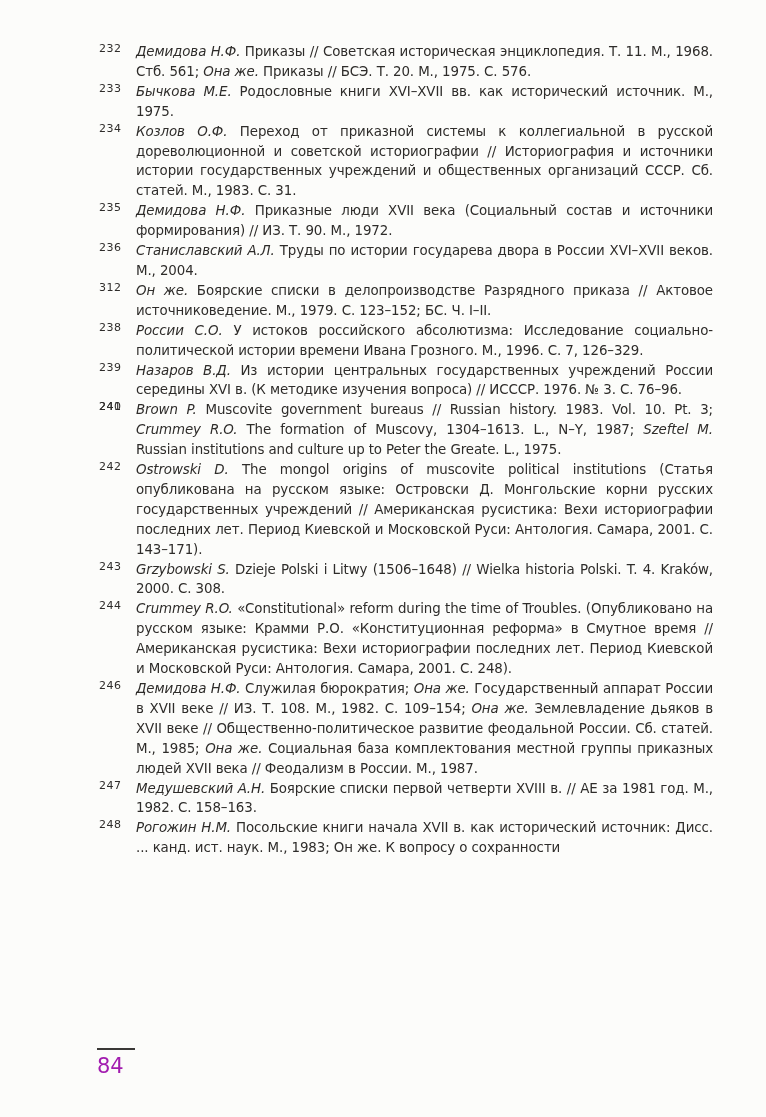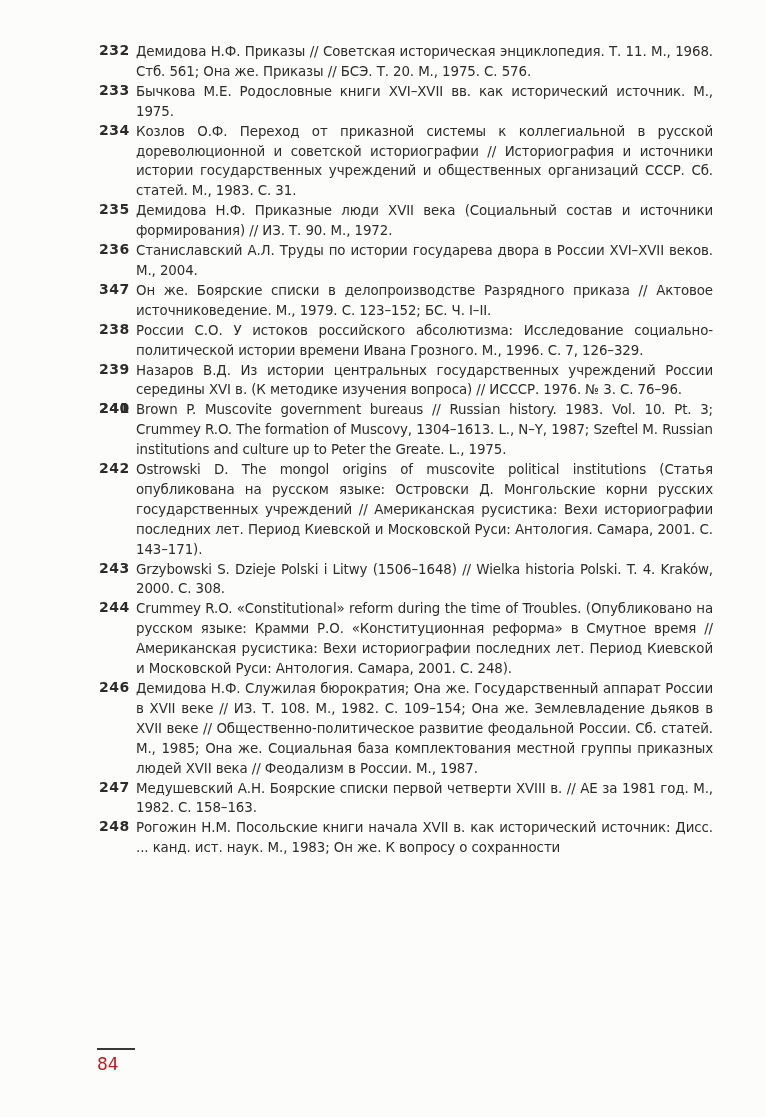--- a/index.html
+++ b/index.html
@@ -30,55 +30,55 @@
     padding-left: 37px;
     font-size: 13.4px;
     line-height: 19.9px;
     text-align: justify;
     letter-spacing: -0.1px;
   }
   .fn-num {
     position: absolute;
     left: 0;
     top: 1px;
-    font-size: 14px;
+    font-size: 11px;
     line-height: 1;
     letter-spacing: 0.5px;
     color: #2e2c2a;
-    font-weight: bold;
   }
   .fn-body .it {
+    font-style: italic;
   }
   .footer {
     position: absolute;
     left: 97px;
     top: 1048px;
   }
   .page-rule {
     width: 38px;
     border-top: 2px solid #3a3836;
     margin-bottom: 4px;
   }
   .page-num {
-    font-size: 17px;
+    font-size: 21px;
     line-height: 1.2;
-    color: #b91c1c;
+    color: #a21caf;
   }
 </style>
 </head>
 <body>
 
 <div class="page">
   <div class="content">
       <div class="footnote"><span class="fn-num">232</span><span class="fn-body"><span class="it">Демидова Н.Ф.</span><span> Приказы // Советская историческая энциклопедия. Т. 11. М., 1968. Стб. 561; </span><span class="it">Она же.</span><span> Приказы // БСЭ. Т. 20. М., 1975. С. 576.</span></span></div>
       <div class="footnote"><span class="fn-num">233</span><span class="fn-body"><span class="it">Бычкова М.Е.</span><span> Родословные книги XVI–XVII вв. как исторический источник. М., 1975.</span></span></div>
       <div class="footnote"><span class="fn-num">234</span><span class="fn-body"><span class="it">Козлов О.Ф.</span><span> Переход от приказной системы к коллегиальной в русской дореволюционной и советской историографии // Историография и источники истории государственных учреждений и общественных организаций СССР. Сб. статей. М., 1983. С. 31.</span></span></div>
       <div class="footnote"><span class="fn-num">235</span><span class="fn-body"><span class="it">Демидова Н.Ф.</span><span> Приказные люди XVII века (Социальный состав и источники формирования) // ИЗ. Т. 90. М., 1972.</span></span></div>
       <div class="footnote"><span class="fn-num">236</span><span class="fn-body"><span class="it">Станиславский А.Л.</span><span> Труды по истории государева двора в России XVI–XVII веков. М., 2004.</span></span></div>
-      <div class="footnote"><span class="fn-num">347</span><span class="fn-body"><span class="it">Он же.</span><span> Боярские списки в делопроизводстве Разрядного приказа // Актовое источниковедение. М., 1979. С. 123–152; БС. Ч. I–II.</span></span></div>
+      <div class="footnote"><span class="fn-num">312</span><span class="fn-body"><span class="it">Он же.</span><span> Боярские списки в делопроизводстве Разрядного приказа // Актовое источниковедение. М., 1979. С. 123–152; БС. Ч. I–II.</span></span></div>
       <div class="footnote"><span class="fn-num">238</span><span class="fn-body"><span class="it">России С.О.</span><span> У истоков российского абсолютизма: Исследование социально-политической истории времени Ивана Грозного. М., 1996. С. 7, 126–329.</span></span></div>
       <div class="footnote"><span class="fn-num">239</span><span class="fn-body"><span class="it">Назаров В.Д.</span><span> Из истории центральных государственных учреждений России середины XVI в. (К методике изучения вопроса) // ИСССР. 1976. № 3. С. 76–96.</span></span></div>
       <div class="footnote"><span class="fn-num">240</span></div>
       <div class="footnote"><span class="fn-num">241</span><span class="fn-body"><span class="it">Brown P.</span><span> Muscovite government bureaus // Russian history. 1983. Vol. 10. Pt. 3; </span><span class="it">Crummey R.O.</span><span> The formation of Muscovy, 1304–1613. L., N–Y, 1987; </span><span class="it">Szeftel M.</span><span> Russian institutions and culture up to Peter the Greate. L., 1975.</span></span></div>
       <div class="footnote"><span class="fn-num">242</span><span class="fn-body"><span class="it">Ostrowski D.</span><span> The mongol origins of muscovite political institutions (Статья опубликована на русском языке: Островски Д. Монгольские корни русских государственных учреждений // Американская русистика: Вехи историографии последних лет. Период Киевской и Московской Руси: Антология. Самара, 2001. С. 143–171).</span></span></div>
       <div class="footnote"><span class="fn-num">243</span><span class="fn-body"><span class="it">Grzybowski S.</span><span> Dzieje Polski i Litwy (1506–1648) // Wielka historia Polski. T. 4. Kraków, 2000. С. 308.</span></span></div>
       <div class="footnote"><span class="fn-num">244</span><span class="fn-body"><span class="it">Crummey R.O.</span><span> «Constitutional» reform during the time of Troubles. (Опубликовано на русском языке: Крамми Р.О. «Конституционная реформа» в Смутное время // Американская русистика: Вехи историографии последних лет. Период Киевской и Московской Руси: Антология. Самара, 2001. С. 248).</span></span></div>
       <div class="footnote"><span class="fn-num">246</span><span class="fn-body"><span class="it">Демидова Н.Ф.</span><span> Служилая бюрократия; </span><span class="it">Она же.</span><span> Государственный аппарат России в XVII веке // ИЗ. Т. 108. М., 1982. С. 109–154; </span><span class="it">Она же.</span><span> Землевладение дьяков в XVII веке // Общественно-политическое развитие феодальной России. Сб. статей. М., 1985; </span><span class="it">Она же.</span><span> Социальная база комплектования местной группы приказных людей XVII века // Феодализм в России. М., 1987.</span></span></div>
       <div class="footnote"><span class="fn-num">247</span><span class="fn-body"><span class="it">Медушевский А.Н.</span><span> Боярские списки первой четверти XVIII в. // АЕ за 1981 год. М., 1982. С. 158–163.</span></span></div>
       <div class="footnote"><span class="fn-num">248</span><span class="fn-body"><span class="it">Рогожин Н.М.</span><span> Посольские книги начала XVII в. как исторический источник: Дисс. ... канд. ист. наук. М., 1983; Он же. К вопросу о сохранности</span></span></div>

